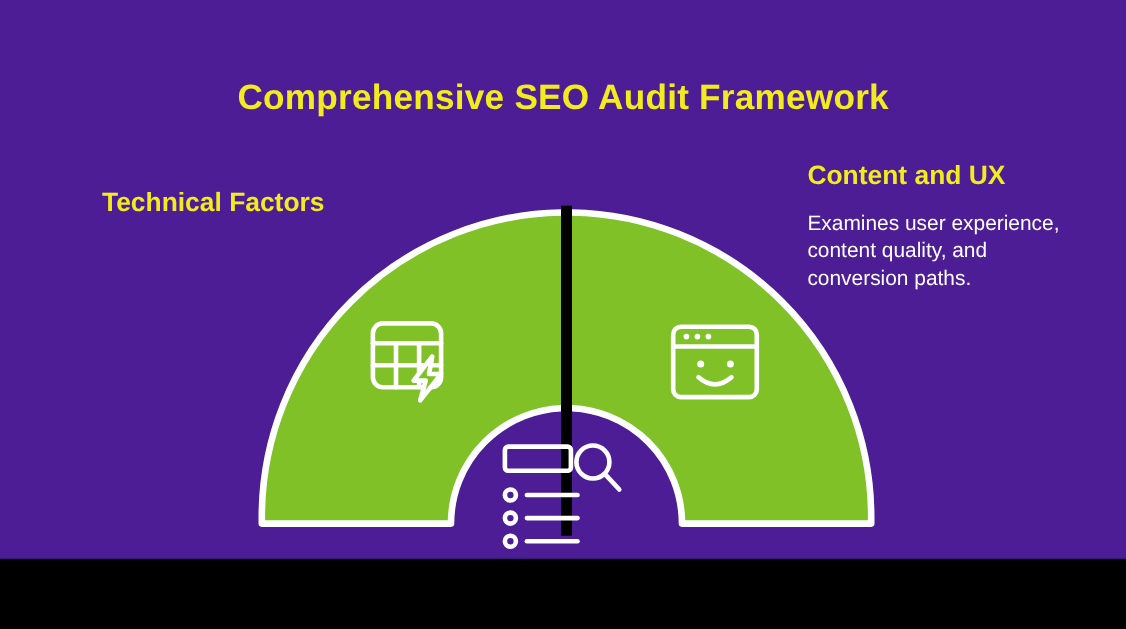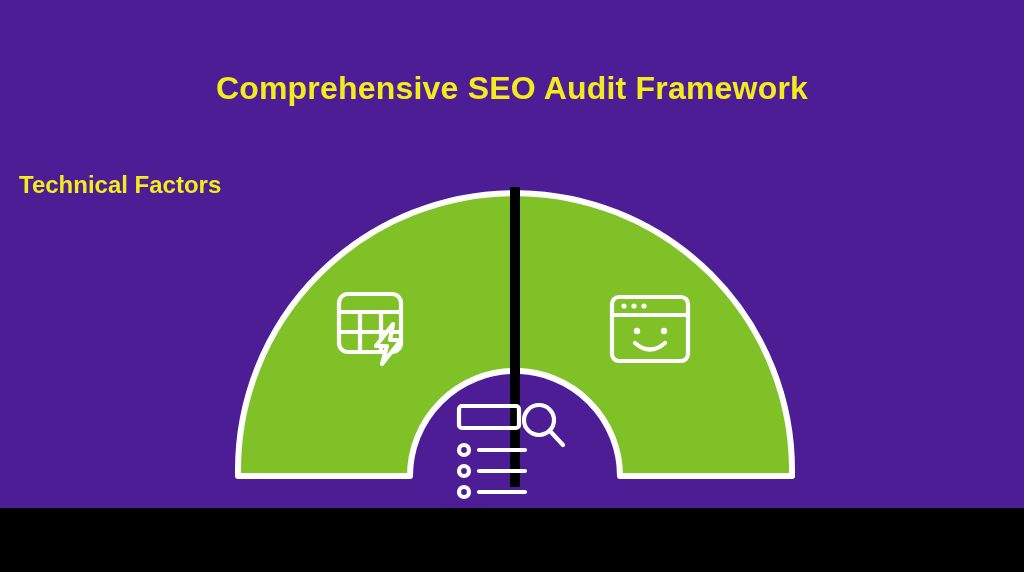--- a/index.html
+++ b/index.html
@@ -52,23 +52,24 @@
   }
   .block-body {
     color: #ffffff;
     font-size: 19px;
     line-height: 25px;
     margin: 0;
     font-weight: normal;
   }
 
   .block-left {
-    left: 19px;
+    left: 35px;
     top: 170px;
     width: 260px;
+    text-align: right;
   }
   .block-left .block-body {
     margin-top: 16px;
   }
 
   .block-right {
     left: 734px;
     top: 145px;
     width: 240px;
     text-align: left;
@@ -119,20 +120,24 @@
 <body>
 
 <div class="slide">
 
   <div class="title">Comprehensive SEO Audit Framework</div>
 
   <div class="block block-left">
     <div class="block-heading">Technical Factors</div>
   </div>
 
+  <div class="block block-right">
+    <div class="block-heading">Content and UX</div>
+    <div class="block-body">Examines user experience, content quality, and conversion paths.</div>
+  </div>
 
   <div class="dome-wrap">
     <svg class="dome-svg" viewBox="0 0 564 300" xmlns="http://www.w3.org/2000/svg">
       <defs>
 
         <clipPath id="clipLeft">
           <rect x="-10" y="-10" width="287" height="320"></rect>
         </clipPath>
         <clipPath id="clipRight">
           <rect x="287" y="-10" width="287" height="320"></rect>

